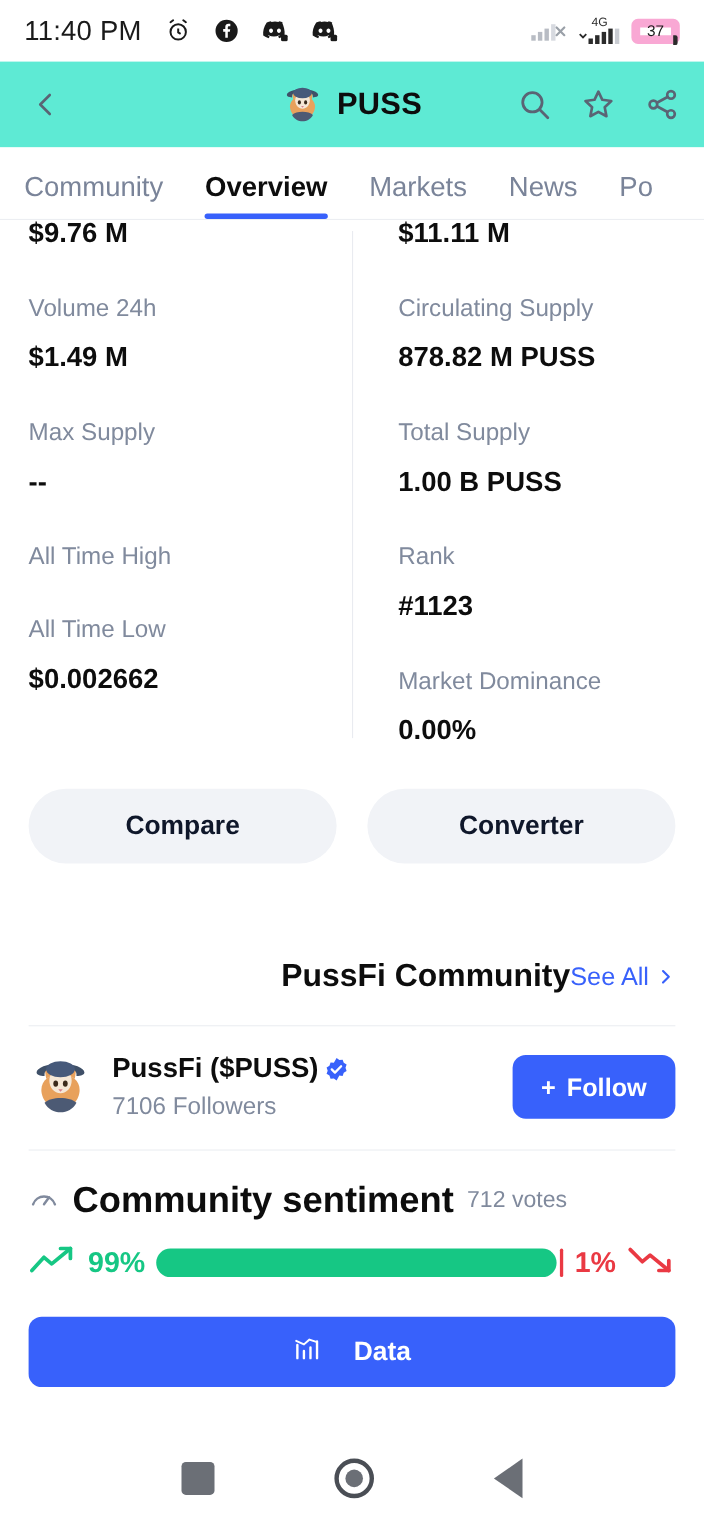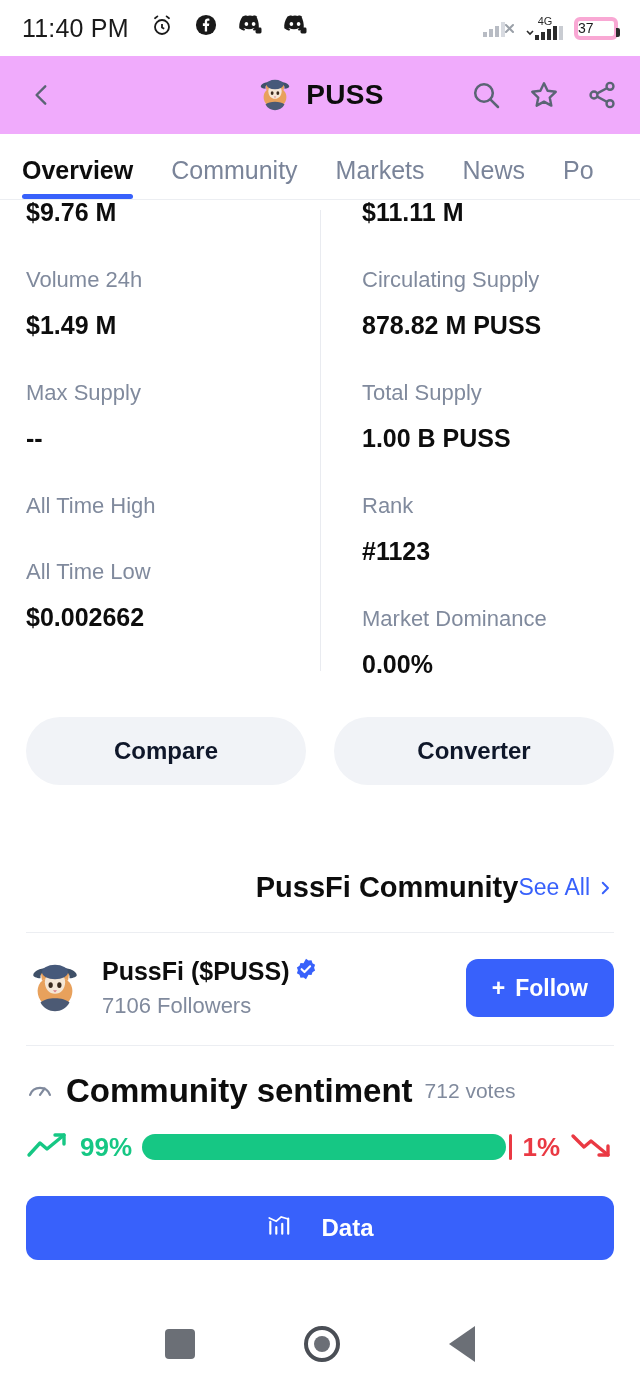--- a/index.html
+++ b/index.html
@@ -10,39 +10,39 @@
     overflow:hidden;
   }
   body { position:relative; }
 
   
   .statusbar{
     height:56px; display:flex; align-items:center;
     padding:0 22px; justify-content:space-between;
     background:#ffffff;
   }
-  .sb-left{ display:flex; align-items:flex-start; gap:21px; }
+  .sb-left{ display:flex; align-items:center; gap:21px; }
   .sb-time{ font-size:25px; color:#1a1a1a; letter-spacing:.2px; font-weight:400; }
   .sb-ico{ display:flex; align-items:center; }
   .sb-right{ display:flex; align-items:center; gap:9px; }
   .bat{
-    width:44px; height:23px; border:4px solid #f9a8d4; border-radius:6px;
-    display:flex; align-items:center; justify-content:flex-start;
+    width:44px; height:23px; border:8px solid #f9a8d4; border-radius:6px;
+    display:flex; align-items:center; justify-content:center;
     font-size:14px; color:#1a1a1a; position:relative;
   }
   .bat:after{
     content:""; position:absolute; right:-6px; top:7px;
     width:4px; height:9px; background:#2b2b2b; border-radius:0 2px 2px 0;
   }
   .net4g{ font-size:11px; color:#2b2b2b; line-height:1; margin-bottom:-2px; }
 
   
   .appbar{
     height:78px; display:flex; align-items:center;
-    padding:0 22px; position:relative; background:#f0abfc;
+    padding:0 22px; position:relative; background:#5eead4;
   }
   .back{ width:40px; height:40px; display:flex; align-items:center; justify-content:center; }
   .title-wrap{
     position:absolute; left:0; right:0; top:0; bottom:0;
     display:flex; align-items:center; justify-content:center; gap:12px;
     pointer-events:none;
   }
   .coin-logo{ width:38px; height:38px; position:relative; pointer-events:auto; }
   .coin-title{ font-size:28px; font-weight:700; color:#0d0d0d; letter-spacing:.3px; pointer-events:auto; }
   .hdr-actions{ margin-left:auto; display:flex; align-items:center; gap:26px; z-index:2; }
@@ -103,21 +103,21 @@
   }
   .hr{ height:1px; background:#eceef2; margin:28px 26px 0; }
 
   .profile-row{
     display:flex; align-items:center; padding:24px 26px 0;
   }
   .avatar-cat{ width:58px; height:58px; position:relative; flex:none; }
   .p-text{ margin-left:18px; }
   .p-name{
     font-size:25px; font-weight:700; color:#0d0d0d;
-    display:flex; gap:4px;
+    display:flex; align-items:center; gap:4px;
   }
   .verified{ width:24px; height:24px; flex:none; }
   .p-sub{ font-size:22px; color:#808a9d; margin-top:7px; }
   .follow-btn{
     margin-left:auto; background:#3861fb; border-radius:12px;
     height:58px; padding:0 26px; display:flex; align-items:center;
     justify-content:center; gap:10px; color:#fff;
     font-size:23px; font-weight:700;
   }
 
@@ -287,22 +287,22 @@
         <circle cx="18" cy="5.5" r="2.6"></circle>
           <circle cx="6" cy="12" r="2.6"></circle>
           <circle cx="18" cy="18.5" r="2.6"></circle>
         <path d="M8.4 10.8 15.6 6.9M8.4 13.2l7.2 3.9"></path>
       </svg>
     </span>
   </div>
 </div>
 
 <div class="tabs">
+  <div class="tab">Community</div>
   <div class="tab active">Overview</div>
-  <div class="tab">Community</div>
   <div class="tab">Markets</div>
   <div class="tab">News</div>
   <div class="tab">Po</div>
 </div>
 
 <div class="stats">
   <div class="divider-v"></div>
   <div class="stats-inner">
     <div class="stat-col">
       <div class="stat-val cut-top">$9.76 M</div>

